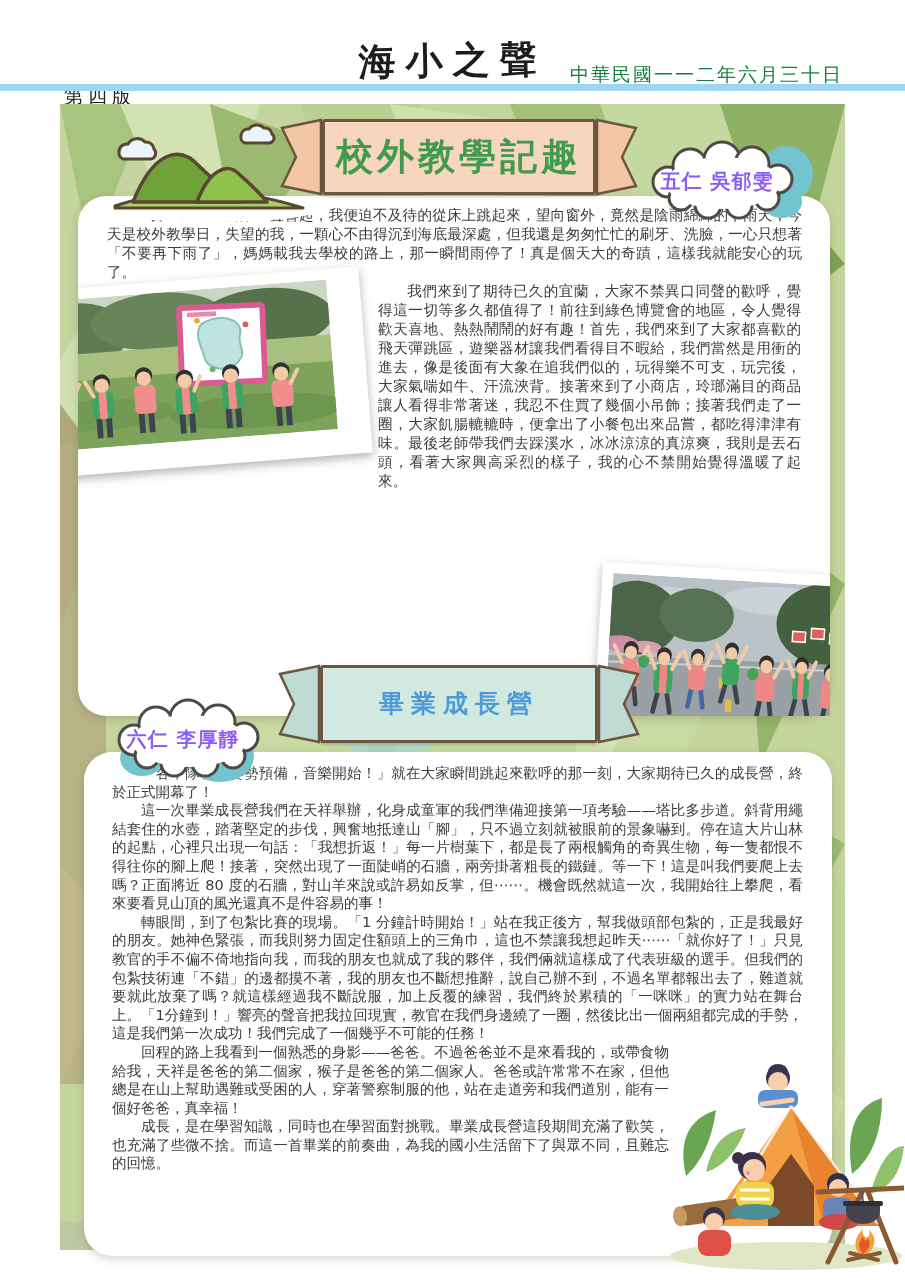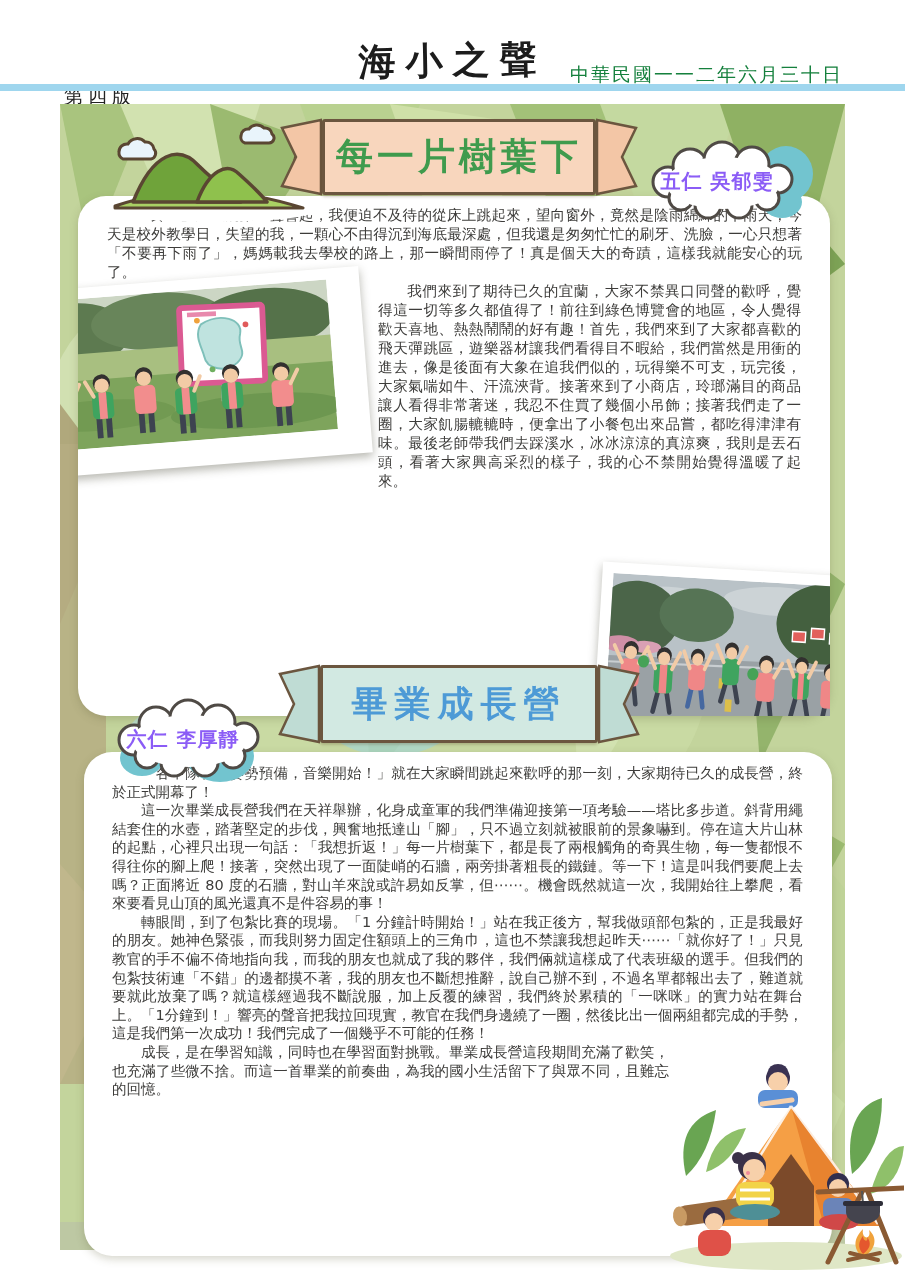--- a/index.html
+++ b/index.html
@@ -23,21 +23,21 @@
   
   .banner{position:absolute;display:flex;align-items:center;z-index:6;}
   .banner .tail{flex:0 0 auto;}
   .banner .box{border:3px solid #6b563f;border-radius:3px;text-align:center;
                box-shadow:0 2px 3px rgba(80,60,30,.25);}
   .banner1{left:280px;top:116px;}
   .banner1 .box{width:268px;height:70px;line-height:70px;background:#f8d6bd;
                 font-size:37px;font-weight:700;letter-spacing:4px;color:#3f9b4d;}
   .banner2{left:278px;top:662px;}
   .banner2 .box{width:272px;height:72px;line-height:72px;background:#d2e9e2;
-                font-size:36px;font-weight:700;letter-spacing:7px;color:#4d9ad6;}
+                font-size:25px;font-weight:700;letter-spacing:7px;color:#4d9ad6;}
 
   
   .cloud{position:absolute;width:182px;height:88px;z-index:7;}
   .cloud .cloud-shape{position:absolute;left:0;top:0;width:182px;height:88px;}
   .cloud .author{position:absolute;left:0;right:16px;top:32px;text-align:center;
                  font-size:20px;font-weight:700;color:#8b5cf6;letter-spacing:1px;}
   .cloud1{left:634px;top:136px;}
   .cloud2{left:100px;top:694px;}
 
   
@@ -123,21 +123,21 @@
     <path d="M94,80 C106,48 124,40 136,52 C146,61 158,72 164,80 Z" fill="#8fc14d" stroke="#5a4632" stroke-width="3.5" stroke-linejoin="round"></path>
     <path d="M16,30 a8,8 0 0 1 9,-8 a10,9 0 0 1 17,-2 a8,8 0 0 1 9,7 a6,6 0 0 1 -3,10 l-28,0 a7,7 0 0 1 -4,-7 Z" fill="#e9f4fb" stroke="#5a4632" stroke-width="3"></path>
     <path d="M138,14 a7,7 0 0 1 8,-7 a9,8 0 0 1 15,-1 a7,7 0 0 1 8,6 a5,5 0 0 1 -3,9 l-24,0 a6,6 0 0 1 -4,-7 Z" fill="#e9f4fb" stroke="#5a4632" stroke-width="3"></path>
     <path d="M192,38 a6,6 0 0 1 7,-6 a8,7 0 0 1 13,-1 a5,5 0 0 1 2,9 l-18,1 a5,5 0 0 1 -4,-3 Z" fill="#e9f4fb" stroke="#5a4632" stroke-width="3"></path>
   </svg>
 
   <div class="banner banner1">
     <svg class="tail" width="42" height="82" viewBox="0 0 42 82">
       <polygon points="41,4 2,12 16,41 2,70 41,78" fill="#f3c6a6" stroke="#6b563f" stroke-width="2.5"></polygon>
     </svg>
-    <div class="box">每一片樹葉下</div>
+    <div class="box">校外教學記趣</div>
     <svg class="tail" width="42" height="82" viewBox="0 0 42 82">
       <polygon points="1,4 40,12 26,41 40,70 1,78" fill="#f3c6a6" stroke="#6b563f" stroke-width="2.5"></polygon>
     </svg>
   </div>
 
   <div class="cloud cloud1">
     <svg class="cloud-shape" viewBox="0 0 182 88">
       <ellipse cx="152" cy="38" rx="27" ry="28" fill="#72c4cf"></ellipse>
       <ellipse cx="148" cy="66" rx="20" ry="16" fill="#72c4cf"></ellipse>
       <g fill="#ffffff" stroke="#4f4a45" stroke-width="3">
@@ -360,20 +360,21 @@
     <div class="author">六仁 李厚靜</div>
   </div>
 
   <div class="panel panel2">
     <div class="body">
       <div class="push-camp"></div>
       <div class="slot-camp"></div>
       <p>「各中隊戰鬥姿勢預備，音樂開始！」就在大家瞬間跳起來歡呼的那一刻，大家期待已久的成長營，終於正式開幕了！</p>
       <p>這一次畢業成長營我們在天祥舉辦，化身成童軍的我們準備迎接第一項考驗——塔比多步道。斜背用繩結套住的水壺，踏著堅定的步伐，興奮地抵達山「腳」，只不過立刻就被眼前的景象嚇到。停在這大片山林的起點，心裡只出現一句話：「我想折返！」每一片樹葉下，都是長了兩根觸角的奇異生物，每一隻都恨不得往你的腳上爬！接著，突然出現了一面陡峭的石牆，兩旁掛著粗長的鐵鏈。等一下！這是叫我們要爬上去嗎？正面將近 80 度的石牆，對山羊來說或許易如反掌，但⋯⋯。機會既然就這一次，我開始往上攀爬，看來要看見山頂的風光還真不是件容易的事！</p>
       <p>轉眼間，到了包紮比賽的現場。「1 分鐘計時開始！」站在我正後方，幫我做頭部包紮的，正是我最好的朋友。她神色緊張，而我則努力固定住額頭上的三角巾，這也不禁讓我想起昨天⋯⋯「就你好了！」只見教官的手不偏不倚地指向我，而我的朋友也就成了我的夥伴，我們倆就這樣成了代表班級的選手。但我們的包紮技術連「不錯」的邊都摸不著，我的朋友也不斷想推辭，說自己辦不到，不過名單都報出去了，難道就要就此放棄了嗎？就這樣經過我不斷說服，加上反覆的練習，我們終於累積的「一咪咪」的實力站在舞台上。「1分鐘到！」響亮的聲音把我拉回現實，教官在我們身邊繞了一圈，然後比出一個兩組都完成的手勢，這是我們第一次成功！我們完成了一個幾乎不可能的任務！</p>
+      <p>回程的路上我看到一個熟悉的身影——爸爸。不過爸爸並不是來看我的，或帶食物給我，天祥是爸爸的第二個家，猴子是爸爸的第二個家人。爸爸或許常常不在家，但他總是在山上幫助遇難或受困的人，穿著警察制服的他，站在走道旁和我們道別，能有一個好爸爸，真幸福！</p>
       <p>成長，是在學習知識，同時也在學習面對挑戰。畢業成長營這段期間充滿了歡笑，也充滿了些微不捨。而這一首畢業的前奏曲，為我的國小生活留下了與眾不同，且難忘的回憶。</p>
     </div>
   </div>
 
   <svg class="camping" viewBox="0 0 248 220">
     <ellipse cx="130" cy="202" rx="116" ry="14" fill="#dfe7c6"></ellipse>
     <path d="M30,122 Q18,70 60,56 Q54,100 30,122 Z" fill="#69a552"></path>
     <path d="M50,118 Q58,78 90,74 Q76,110 50,118 Z" fill="#8fc06a"></path>
     <path d="M196,120 Q186,56 226,44 Q226,96 196,120 Z" fill="#69a552"></path>
     <path d="M214,140 Q228,92 248,92 Q244,132 214,140 Z" fill="#8fc06a"></path>

